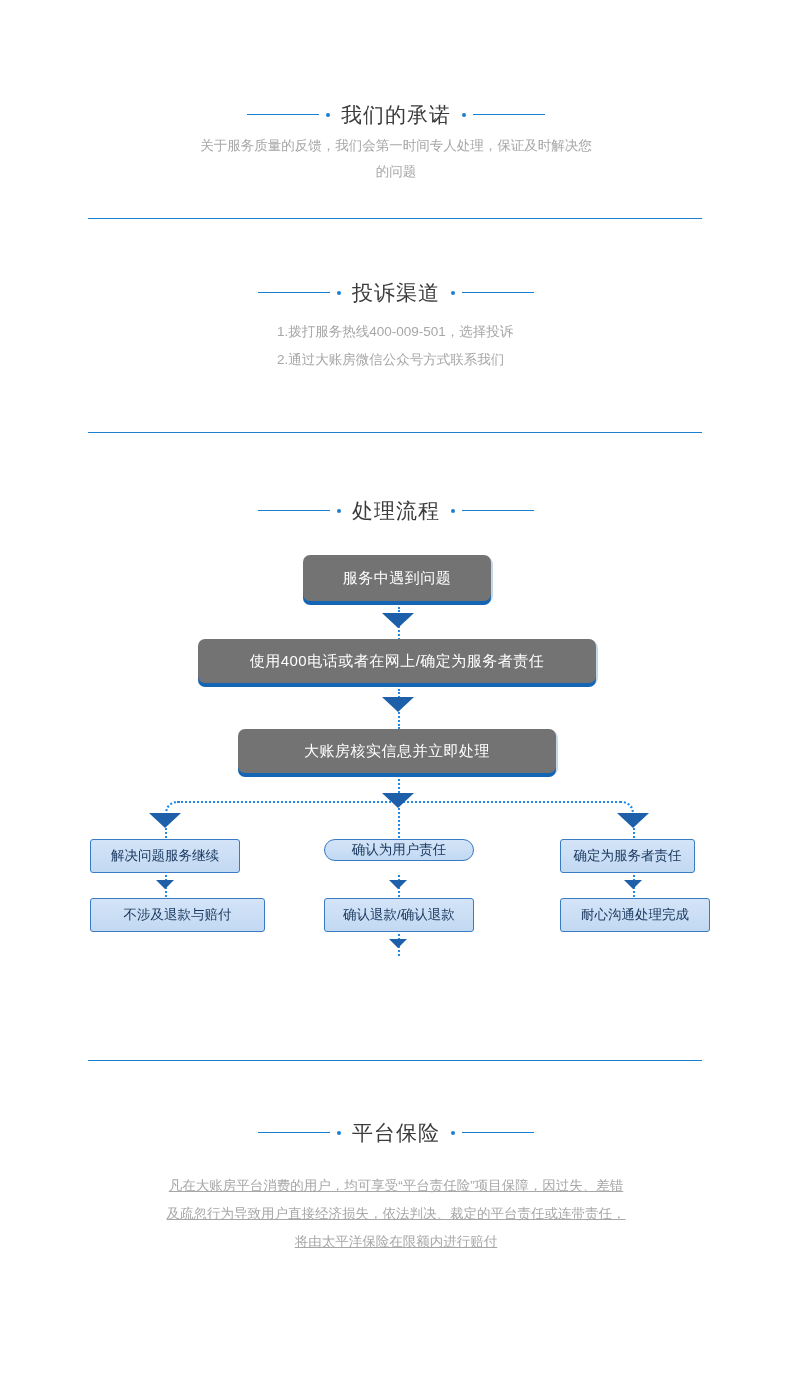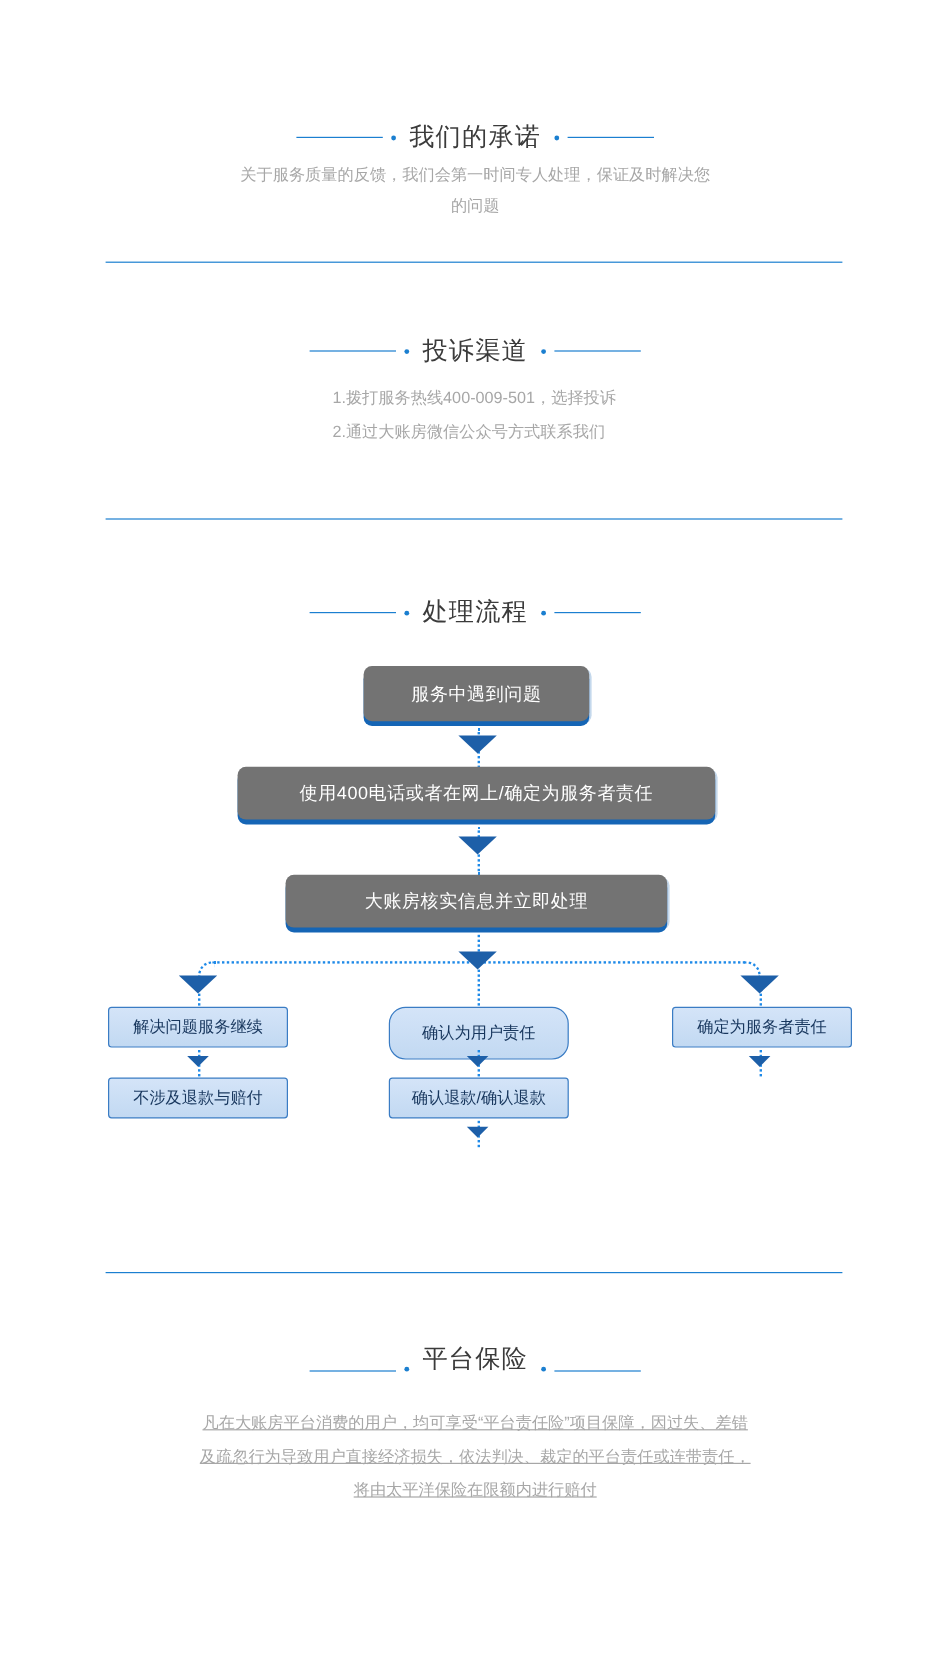--- a/index.html
+++ b/index.html
@@ -233,44 +233,47 @@
   <div class="arrow" style="left:382px; top:793px;"></div>
 
   <div class="vdot" style="left:633px; top:813px; height:28px;"></div>
   <div class="arrow" style="left:617px; top:813px;"></div>
 
   <div class="fbox light" style="left:90px; top:839px; width:150px; height:34px;">
     <span>解决问题服务继续</span>
   </div>
   <div class="vdot" style="left:165px; top:875px; height:22px;"></div>
   <div class="arrow sm" style="left:156px; top:880px;"></div>
-  <div class="fbox light" style="left:90px; top:898px; width:150px; height:34px;">
+  <div class="fbox light" style="left:90px; top:898px; width:175px; height:34px;">
     <span>不涉及退款与赔付</span>
   </div>
 
-  <div class="fbox light" style="left:324px; top:839px; width:150px; height:44px;border-radius:14px;">
+  <div class="fbox light" style="left:324px; top:839px; width:150px; height:22px;border-radius:14px;">
     <span>确认为用户责任</span>
   </div>
   <div class="vdot" style="left:398px; top:875px; height:22px;"></div>
   <div class="arrow sm" style="left:389px; top:880px;"></div>
   <div class="fbox light" style="left:324px; top:898px; width:150px; height:34px;">
     <span>确认退款/确认退款</span>
   </div>
   <div class="vdot" style="left:398px; top:934px; height:22px;"></div>
   <div class="arrow sm" style="left:389px; top:939px;"></div>
 
-  <div class="fbox light" style="left:560px; top:839px; width:150px; height:34px;">
+  <div class="fbox light" style="left:560px; top:839px; width:135px; height:34px;">
     <span>确定为服务者责任</span>
   </div>
   <div class="vdot" style="left:633px; top:875px; height:22px;"></div>
   <div class="arrow sm" style="left:624px; top:880px;"></div>
+  <div class="fbox light" style="left:560px; top:898px; width:150px; height:34px;">
+    <span>耐心沟通处理完成</span>
+  </div>
 
   <div class="divider" style="top:1060px;"></div>
 
-  <div class="sec-head" style="top:1110px;align-items:flex-end;">
+  <div class="sec-head" style="top:1110px;">
     <span class="rule"></span>
     <span class="dot"></span>
     <span class="sec-title">平台保险</span>
     <span class="dot"></span>
     <span class="rule"></span>
   </div>
 
   <div class="para-center" style="top:1172px; left:166px; width:460px; line-height:28px;text-decoration:underline;">凡在大账房平台消费的用户，均可享受“平台责任险”项目保障，因过失、差错及疏忽行为导致用户直接经济损失，依法判决、裁定的平台责任或连带责任，将由太平洋保险在限额内进行赔付</div>
 
 </div>

